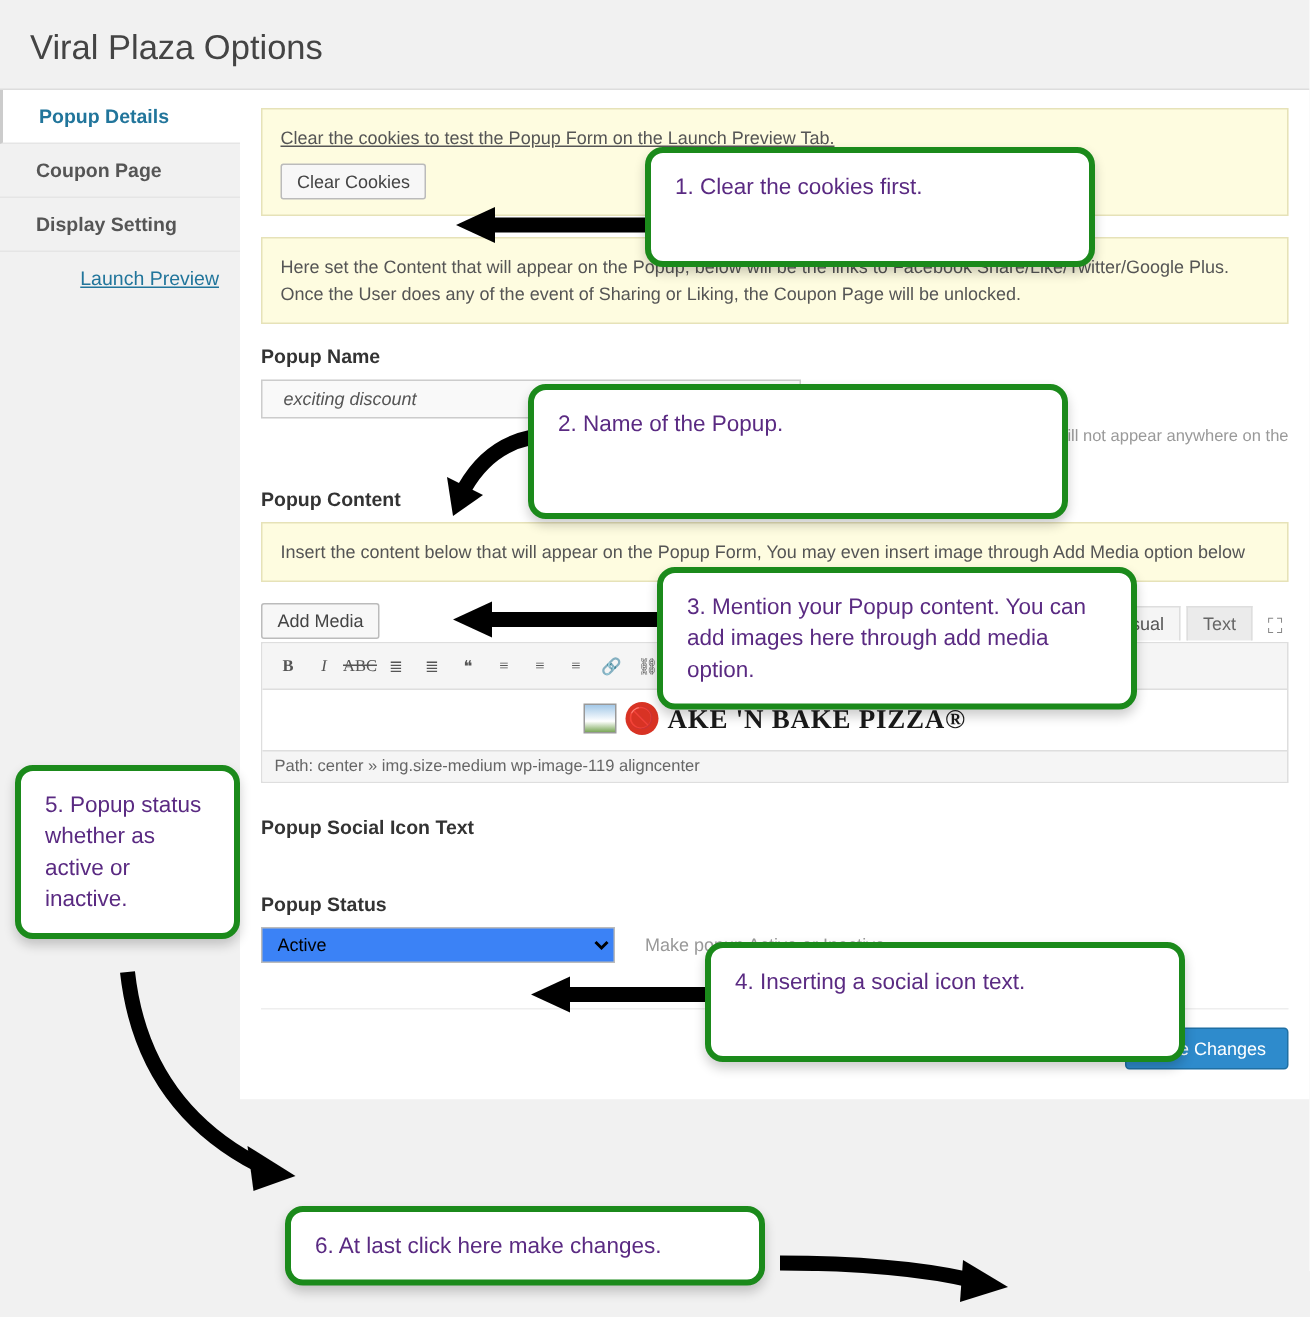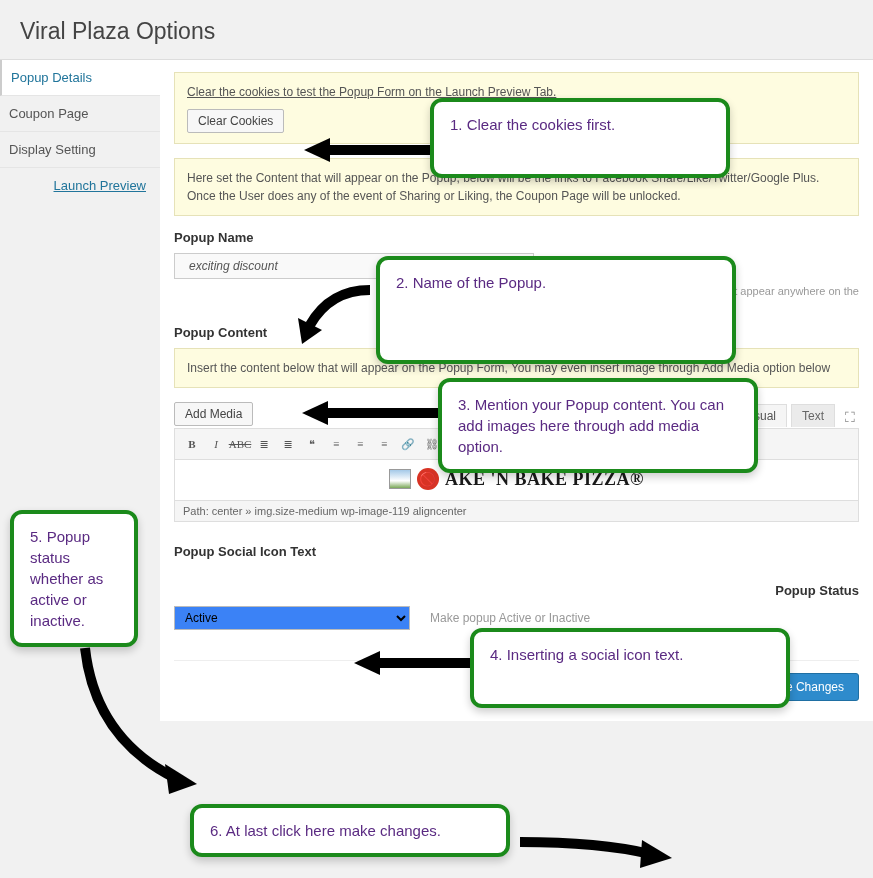--- a/index.html
+++ b/index.html
@@ -1,21 +1,21 @@
 <!DOCTYPE html>
 <html><head>
 <meta charset="utf-8">
 <style>
 * { box-sizing: border-box; margin: 0; padding: 0; }
 body { font-family: "Helvetica Neue", Arial, sans-serif; font-size: 13px; background: #f1f1f1; color: #333; width: 873px; }
 .page-header { padding: 18px 20px 14px; }
 .page-header h2 { font-weight: 400; font-size: 23px; color: #444; }
 .layout { display: flex; border-top: 1px solid #ddd; }
 .sidebar { width: 160px; background: #f1f1f1; }
-.sidebar-item { padding: 10px 9px; border-bottom: 1px solid #e5e5e5; color: #555; cursor: pointer; font-size: 13px; }
+.sidebar-item { padding: 10px 24px; border-bottom: 1px solid #e5e5e5; color: #555; cursor: pointer; font-size: 13px; font-weight: bold; }
 .sidebar-item.active { background: #fff; color: #21759b; border-left: 2px solid #ccc; }
 .sidebar-link { display: block; padding: 10px 14px; color: #21759b; text-decoration: underline; font-size: 13px; text-align: right; }
 .main { flex: 1; background: #fff; padding: 12px 14px 20px; position: relative; }
 .notice { background: #fefce0; border: 1px solid #e6e2b8; padding: 10px 12px; margin-bottom: 14px; font-size: 12px; color: #555; line-height: 1.5; }
 .section-label { font-weight: bold; font-size: 13px; color: #333; margin: 10px 0 8px; }
 .field-block { display: flex; align-items: center; gap: 20px; margin-bottom: 10px; }
 input.text-input { border: 1px solid #ccc; background: #f9f9f9; padding: 5px 14px; font-size: 12px; width: 360px; color: #555; font-style: italic; }
 input.text-input.normal { font-style: normal; }
 .hint { font-size: 11px; color: #999; text-align: right; margin-top: -4px; margin-bottom: 6px; }
 .btn { border: 1px solid #bbb; background: #f7f7f7; padding: 4px 10px; font-size: 12px; color: #444; cursor: pointer; border-radius: 2px; }
@@ -117,21 +117,21 @@
           <span class="img-thumb"></span>
           <span class="stop">🚫</span>
           <span>AKE 'N BAKE PIZZA®</span>
         </span>
       </div>
       <div class="editor-path">Path: center » img.size-medium wp-image-119 aligncenter</div>
     </div>
 
     <div class="section-label" style="margin-top:22px;">Popup Social Icon Text</div>
 
-    <div class="section-label" style="margin-top:24px;text-align:right;">Popup Status</div>
+    <div class="section-label" style="margin-top:36px;">Popup Status</div>
     <div class="status-row">
       <select class="stat">
         <option>Active</option>
         <option>Inactive</option>
       </select>
       <span class="status-hint">Make popup Active or Inactive</span>
     </div>
 
     <div class="footer-row">
       <button class="btn-primary">Save Changes</button>
@@ -141,39 +141,39 @@
 </div>
 
 <div class="overlay-root">
 
   <div class="callout" style="top:98px; left:430px; width:300px; height:80px;">1. Clear the cookies first.</div>
   <svg class="arrow" style="top:130px; left:300px;" width="140" height="40">
     <line x1="130" y1="20" x2="30" y2="20" class="arrow-line"></line>
     <polygon points="30,8 30,32 4,20" class="arrow-head"></polygon>
   </svg>
 
-  <div class="callout" style="top:256px; left:376px; width:360px; height:108px;">2. Name of the Popup.</div>
+  <div class="callout" style="top:256px; left:352px; width:360px; height:90px;">2. Name of the Popup.</div>
   <svg class="arrow" style="top:280px; left:280px;" width="100" height="70">
     <path d="M90,10 Q50,10 30,45" class="arrow-line"></path>
     <polygon points="18,38 42,50 22,64" class="arrow-head"></polygon>
   </svg>
 
   <div class="callout" style="top:378px; left:438px; width:320px;">3. Mention your Popup content. You can add images here through add media option.</div>
   <svg class="arrow" style="top:398px; left:298px;" width="150" height="30">
     <line x1="140" y1="15" x2="30" y2="15" class="arrow-line"></line>
     <polygon points="30,3 30,27 4,15" class="arrow-head"></polygon>
   </svg>
 
   <div class="callout" style="top:628px; left:470px; width:320px; height:80px;">4. Inserting a social icon text.</div>
   <svg class="arrow" style="top:648px; left:350px;" width="130" height="30">
     <line x1="120" y1="15" x2="30" y2="15" class="arrow-line"></line>
     <polygon points="30,3 30,27 4,15" class="arrow-head"></polygon>
   </svg>
 
-  <div class="callout" style="top:510px; left:10px; width:128px;">5. Popup status whether as active or inactive.</div>
+  <div class="callout" style="top:510px; left:10px; width:150px;">5. Popup status whether as active or inactive.</div>
   <svg class="arrow" style="top:638px; left:65px;" width="140" height="160">
     <path d="M20,10 Q30,100 110,140" class="arrow-line"></path>
     <polygon points="100,126 132,146 104,156" class="arrow-head"></polygon>
   </svg>
 
   <div class="callout" style="top:804px; left:190px; width:320px;">6. At last click here make changes.</div>
   <svg class="arrow" style="top:828px; left:510px;" width="170" height="40">
     <path d="M10,14 Q90,14 140,26" class="arrow-line"></path>
     <polygon points="132,12 162,30 130,40" class="arrow-head"></polygon>
   </svg>

